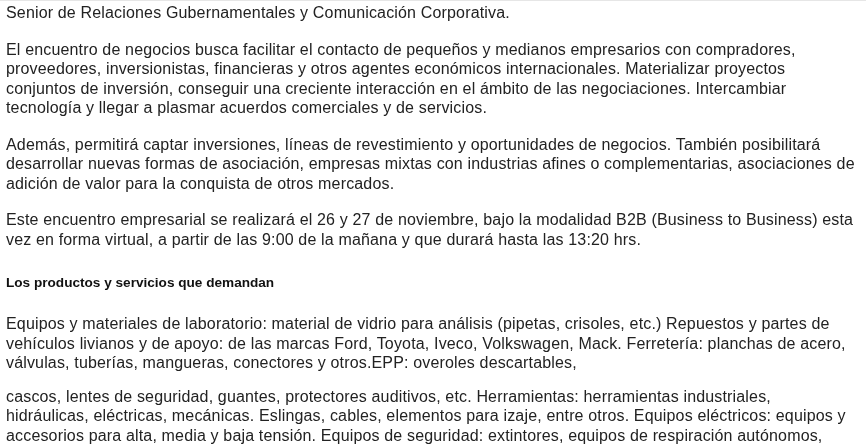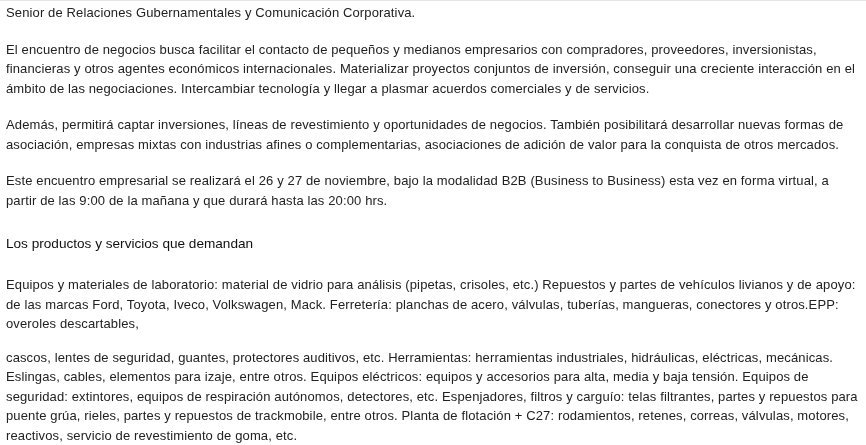--- a/index.html
+++ b/index.html
@@ -24,35 +24,35 @@
   .top-rule {
     position: absolute;
     top: 0;
     left: 0;
     width: 866px;
     height: 1px;
     background: #e6e6e6;
   }
   p.para {
     margin: 0;
-    font-size: 13px;
+    font-size: 16px;
     line-height: 19.5px;
     text-align: left;
     color: #222222;
     letter-spacing: 0.01em;
   }
   .gap-sm { height: 14px; }
   .gap-md { height: 17px; }
   .gap-lg { height: 22px; }
   .gap-xl { height: 24px; }
   h2.subhead {
     margin: 0;
     font-size: 13.6px;
     line-height: 19px;
-    font-weight: normal;
+    font-weight: bold;
     color: #111111;
   }
   .first-line {
     padding-top: 3px;
   }
 </style>
 </head>
 <body>
 
 <div class="page">
@@ -63,21 +63,21 @@
   <div class="gap-md"></div>
 
   <p class="para">El encuentro de negocios busca facilitar el contacto de pequeños y medianos empresarios con compradores, proveedores, inversionistas, financieras y otros agentes económicos internacionales. Materializar proyectos conjuntos de inversión, conseguir una creciente interacción en el ámbito de las negociaciones. Intercambiar tecnología y llegar a plasmar acuerdos comerciales y de servicios.</p>
 
   <div class="gap-md"></div>
 
   <p class="para">Además, permitirá captar inversiones, líneas de revestimiento y oportunidades de negocios. También posibilitará desarrollar nuevas formas de asociación, empresas mixtas con industrias afines o complementarias, asociaciones de adición de valor para la conquista de otros mercados.</p>
 
   <div class="gap-md"></div>
 
-  <p class="para">Este encuentro empresarial se realizará el 26 y 27 de noviembre, bajo la modalidad B2B (Business to Business) esta vez en forma virtual, a partir de las 9:00 de la mañana y que durará hasta las 20:00 hrs.</p>
+  <p class="para">Este encuentro empresarial se realizará el 26 y 27 de noviembre, bajo la modalidad B2B (Business to Business) esta vez en forma virtual, a partir de las 9:00 de la mañana y que durará hasta las 13:20 hrs.</p>
 
   <div class="gap-xl"></div>
 
   <h2 class="subhead">Los productos y servicios que demandan</h2>
 
   <div class="gap-lg"></div>
 
   <p class="para">Equipos y materiales de laboratorio: material de vidrio para análisis (pipetas, crisoles, etc.) Repuestos y partes de vehículos livianos y de apoyo: de las marcas Ford, Toyota, Iveco, Volkswagen, Mack. Ferretería: planchas de acero, válvulas, tuberías, mangueras, conectores y otros.EPP: overoles descartables,</p>
 
   <div class="gap-sm"></div>

